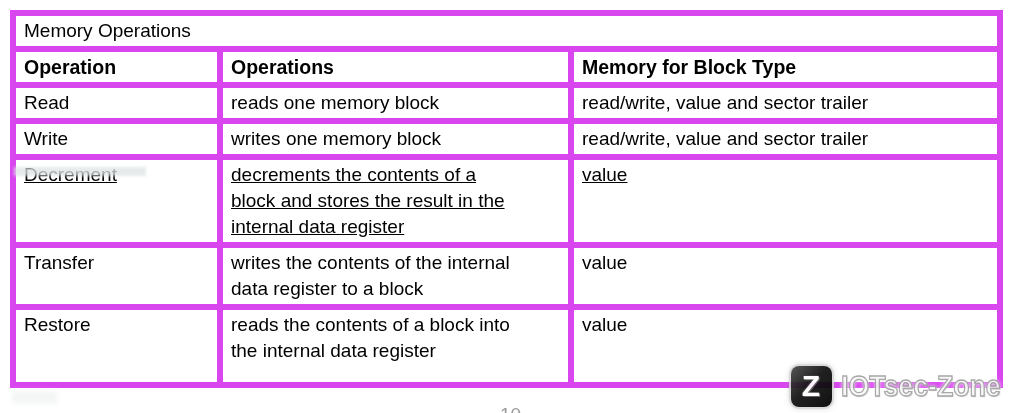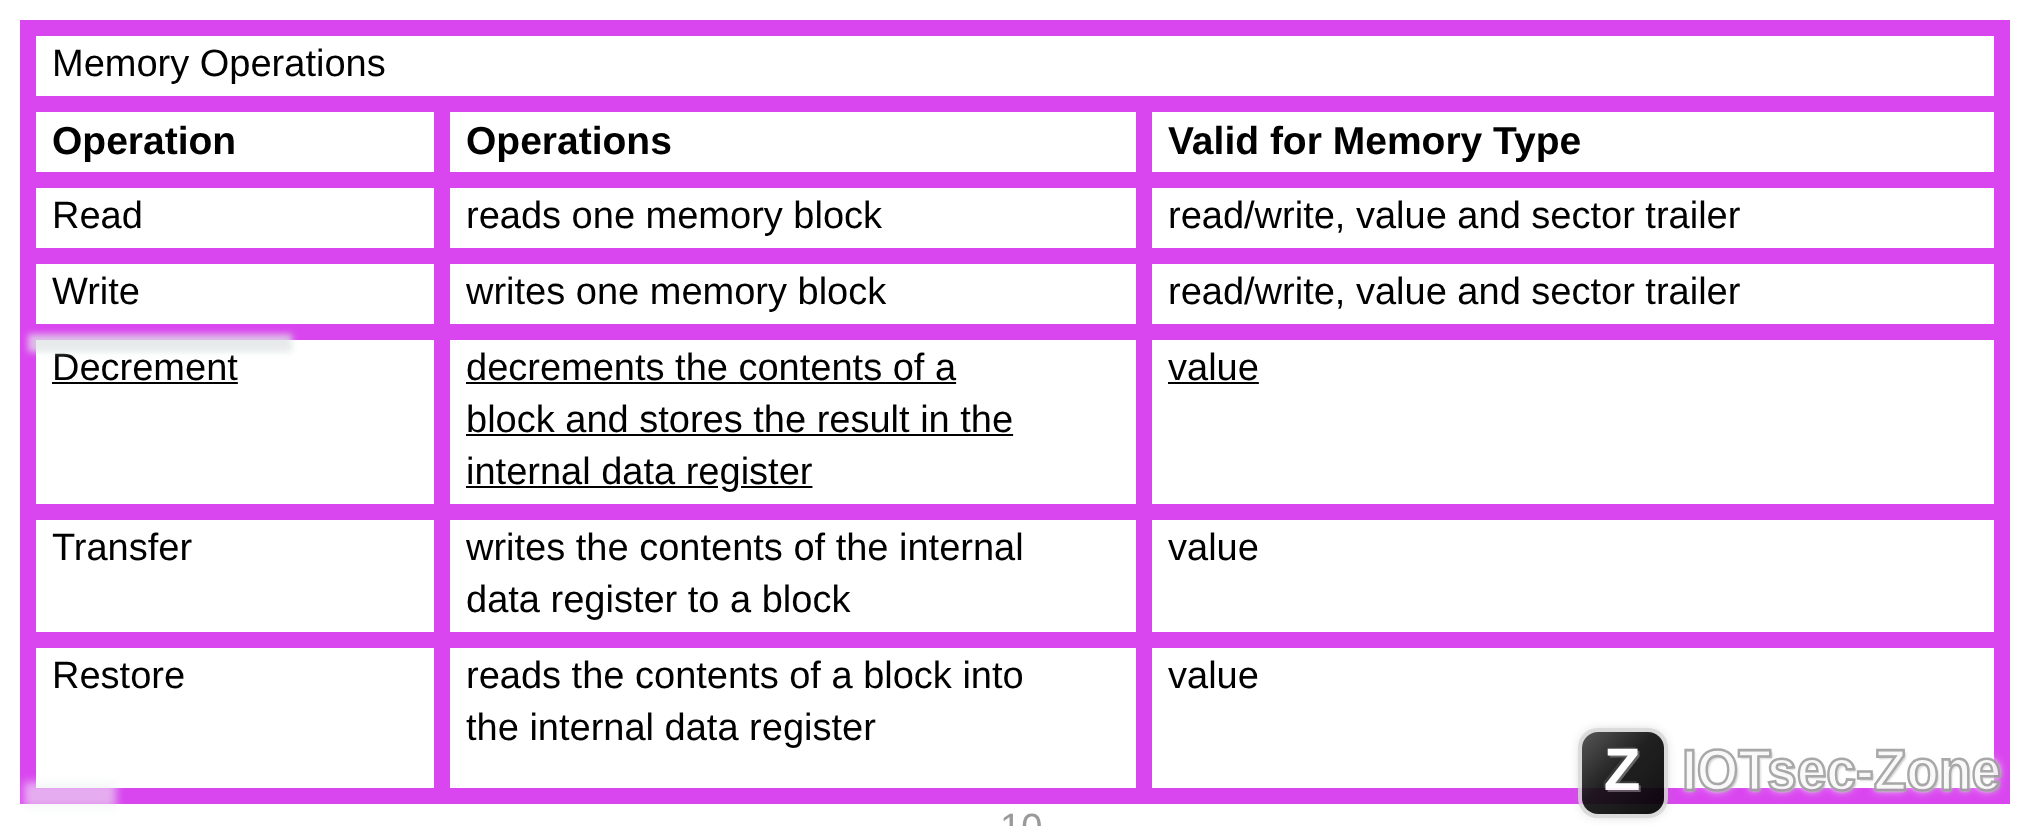--- a/index.html
+++ b/index.html
@@ -20,21 +20,21 @@
   table.mem-table {
     position: absolute;
     left: 10px;
     top: 10px;
     width: 987px;
     border-collapse: collapse;
     table-layout: fixed;
     background: #ffffff;
   }
   table.mem-table td, table.mem-table th {
-    border: 8px solid #d946ef;
+    border: 6px solid #d946ef;
     padding: 2px 6px 2px 8px;
     vertical-align: top;
     font-size: 19px;
     line-height: 26px;
     text-align: left;
     overflow: hidden;
   }
   table.mem-table th {
     font-weight: bold;
     font-size: 19.5px;
@@ -131,21 +131,21 @@
     <col style="width:351px">
     <col style="width:429px">
   </colgroup>
   <tbody>
       <tr class="r-title">
     <td class="title-cell" colspan="3">Memory Operations</td>
   </tr>
   <tr class="r-head">
     <th>Operation</th>
     <th>Operations</th>
-    <th>Valid for Memory Type</th>
+    <th>Memory for Block Type</th>
   </tr>
   <tr class="r-read">
     <td>Read</td>
     <td class="desc">reads one memory block</td>
     <td>read/write, value and sector trailer</td>
   </tr>
   <tr class="r-write">
     <td>Write</td>
     <td class="desc">writes one memory block</td>
     <td>read/write, value and sector trailer</td>

